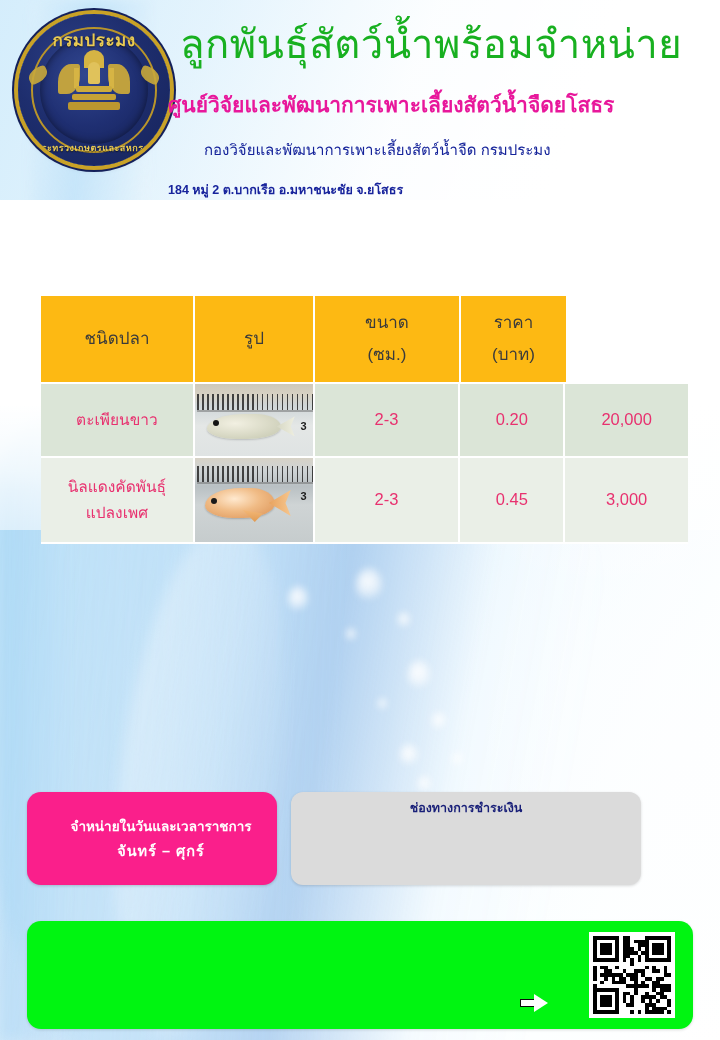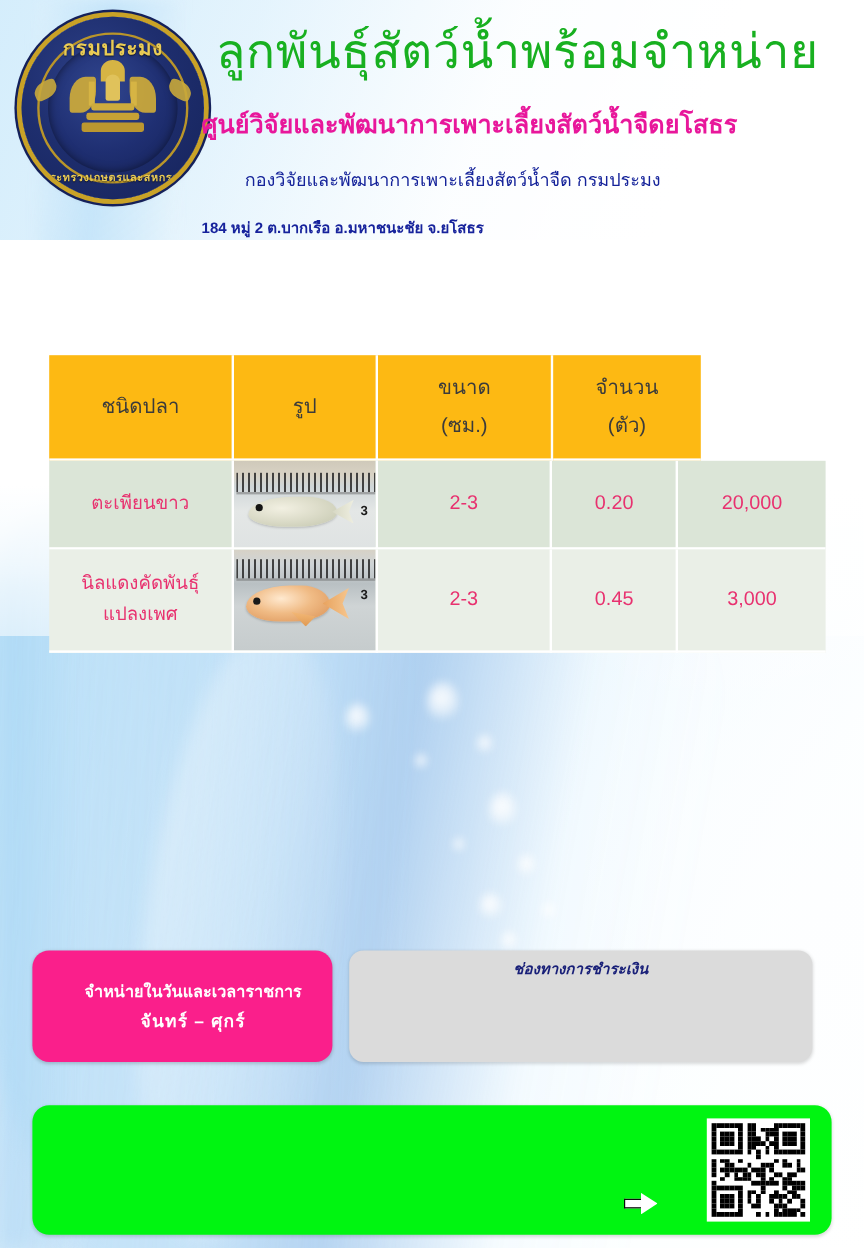--- a/index.html
+++ b/index.html
@@ -275,26 +275,25 @@
     box-shadow: 0 1px 3px rgba(0,0,0,.18);
     padding-left: 18px;
   }
   #hours-box div { color: #ffffff; font-size: 13.5px; font-weight: 700; white-space: nowrap; }
   #hours-box .l2 { font-size: 14.5px; letter-spacing: 1px; }
   #hours-box .l3 { font-size: 14.5px; letter-spacing: .5px; }
 
   
   #pay-box {
     position: absolute; left: 291px; top: 792px;
-    width: 386px; height: 93px;
+    width: 350px; height: 93px;
     background: #dbdbdb;
     border-radius: 12px;
     padding: 6px 10px 4px 10px;
     box-shadow: 0 1px 3px rgba(0,0,0,.15);
-    font-style: italic;
   }
   #pay-box .pay-title {
     text-align: center; color: #181f78; font-size: 12.5px; font-weight: 700;
     margin-bottom: 3px;
   }
   #pay-box ul { list-style: none; margin: 0; padding: 0 0 0 4px; }
   #pay-box li {
     color: #181f78; font-size: 12px; font-weight: 700;
     line-height: 1.72; white-space: nowrap;
   }
@@ -408,24 +407,24 @@
       </div>
       <div class="cell c-img">
         <span>รูป</span>
       </div>
       <div class="cell c-size">
         <span>
           <span class="two-line">ขนาด</span>
           <span class="two-line">(ซม.)</span>
         </span>
       </div>
-      <div class="cell c-qty">
+      <div class="cell c-price">
         <span>
-          <span class="two-line">จำนวน</span>
-          <span class="two-line">(ตัว)</span>
+          <span class="two-line">ราคา</span>
+          <span class="two-line">(บาท)</span>
         </span>
       </div>
     </div>
 
     <div class="row body body-row-1">
       <div class="cell c-name">
         <span>ตะเพียนขาว</span>
       </div>
       <div class="cell c-img">
         <div class="photo p1">

